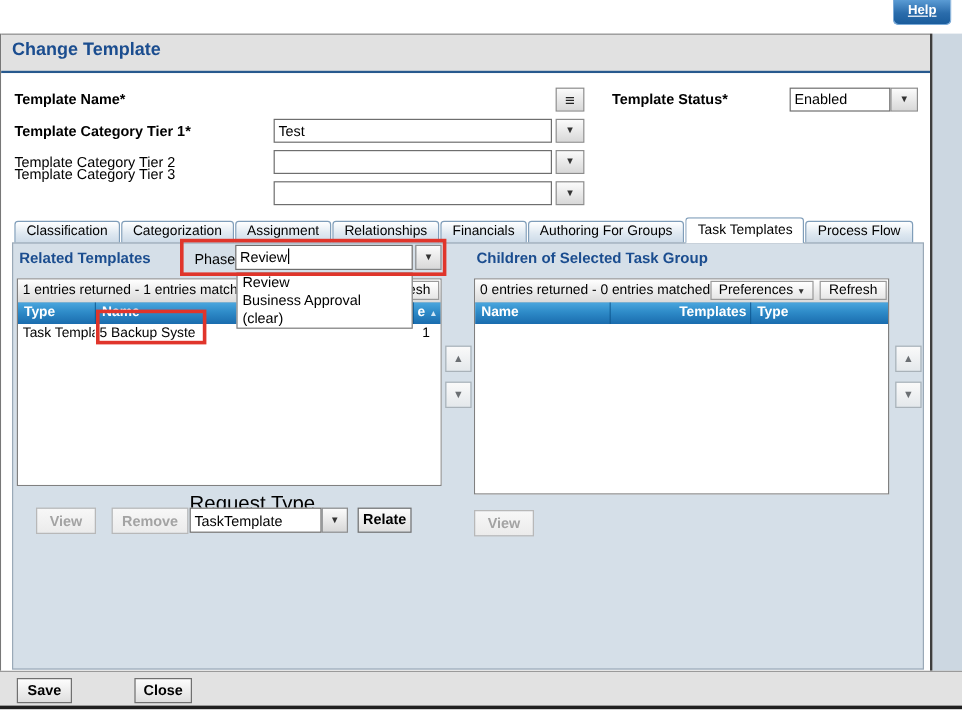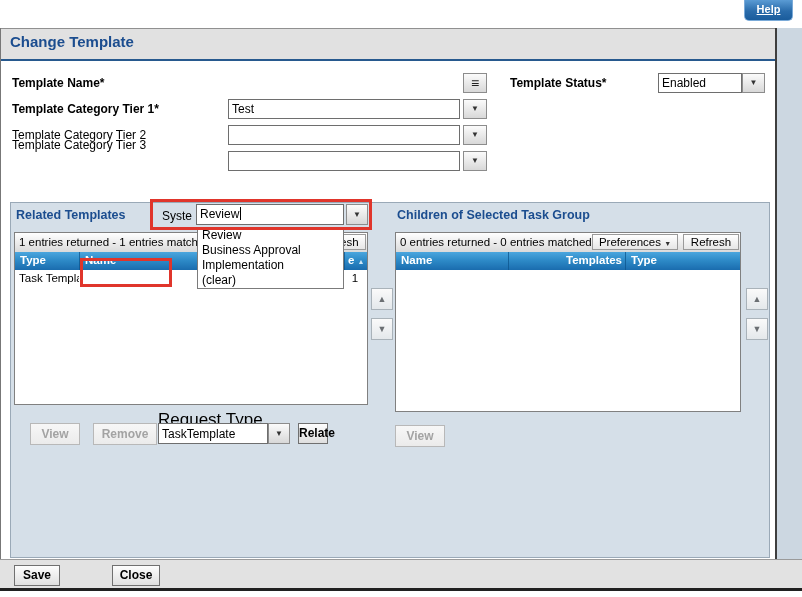--- a/index.html
+++ b/index.html
@@ -124,71 +124,74 @@
   <div class="abs sidebtn" style="left:463px;top:125px;width:24px;height:20px;">
       <span class="tri">▼</span>
     </div>
 
   <div class="abs lbl" style="left:12px;top:138px;">Template Category Tier 3</div>
   <input class="abs tbox" style="left: 228px; top: 151px; width: 232px; height: 20px;" value="">
   <div class="abs sidebtn" style="left:463px;top:151px;width:24px;height:20px;">
       <span class="tri">▼</span>
     </div>
 
+  <div id="tabrow" class="abs">
+    <span class="tab">Classification</span><span class="tab">Categorization</span><span class="tab">Assignment</span><span class="tab">Relationships</span><span class="tab">Financials</span><span class="tab">Authoring For Groups</span><span class="tab active">Task Templates</span><span class="tab">Process Flow</span>
+  </div>
 
   <div id="panel" class="abs"></div>
 
   <div class="abs section-title" style="left:16px;top:208px;">Related Templates</div>
-  <div class="abs lbl" style="left:162px;top:209px;">Syste</div>
+  <div class="abs lbl" style="left:162px;top:209px;">Phase</div>
   <div id="phase-input" class="abs tbox"><span>Review</span><span class="caret"></span></div>
   <div class="abs sidebtn" style="left:346px;top:204px;width:22px;height:21px;">
       <span class="tri">▼</span>
     </div>
 
   <div class="abs rtable" style="left:14px;top:232px;width:354px;height:173px;">
     <div class="rtoolbar">
       <span class="txt">1 entries returned - 1 entries matched</span>
       <span class="toolbtn" style="left:296px;width:55px;">Refresh</span>
     </div>
     <div class="thead">
       <span class="thcell" style="left:0;width:65px;">Type</span>
       <span class="thcell" style="left:65px;width:121px;">Name</span>
       <span class="thcell" style="left:186px;width:144px;"></span>
       <span class="thcell" style="left:330px;width:22px;border-right:none;padding-left:3px;"><span>e</span> <span style="font-size:7px;color:#cfe6f5;">▲</span></span>
     </div>
     <div class="tbody">
       <div class="trow">
         <span class="tcell" style="left:4px;width:60px;">Task Templat</span>
+        <span class="tcell" style="left:68px;width:160px;">5 Backup Syste</span>
         <span class="tcell" style="left:330px;width:20px;text-align:center;">1</span>
       </div>
     </div>
   </div>
 
   <div id="phase-menu" class="abs">
     <div class="opt">Review</div>
     <div class="opt">Business Approval</div>
-    <div class="opt">Implementation</div>
     <div class="opt">(clear)</div>
   </div>
 
   <div class="abs movebtn" style="left:371px;top:288px;">
       <span>▲</span>
     </div>
   <div class="abs movebtn" style="left:371px;top:318px;">
       <span>▼</span>
     </div>
 
   <div class="abs btn disabled" style="left:30px;top:423px;width:50px;height:22px;line-height:20px;">View</div>
   <div class="abs btn disabled" style="left:93px;top:423px;width:64px;height:22px;line-height:20px;">Remove</div>
   <div class="abs lbl" style="left:158px;top:410px;font-size:17px;">Request Type</div>
   <input class="abs tbox" style="left: 158px; top: 423px; width: 110px; height: 21px;" value="TaskTemplate">
   <div class="abs sidebtn" style="left:268px;top:423px;width:22px;height:21px;">
       <span class="tri">▼</span>
     </div>
-  <div class="abs btn" style="left:298px;top:423px;width:30px;height:21px;line-height:19px;">Relate</div>
+  <div class="abs btn" style="left:298px;top:423px;width:45px;height:21px;line-height:19px;">Relate</div>
 
   <div class="abs section-title" style="left:397px;top:208px;">Children of Selected Task Group</div>
 
   <div class="abs rtable" style="left:395px;top:232px;width:346px;height:180px;">
     <div class="rtoolbar">
       <span class="txt">0 entries returned - 0 entries matched</span>
       <span class="toolbtn" style="left:196px;width:86px;"><span>Preferences</span> <span style="font-size:7px;color:#333;">▼</span></span>
       <span class="toolbtn" style="left:287px;width:56px;">Refresh</span>
     </div>
     <div class="thead">

